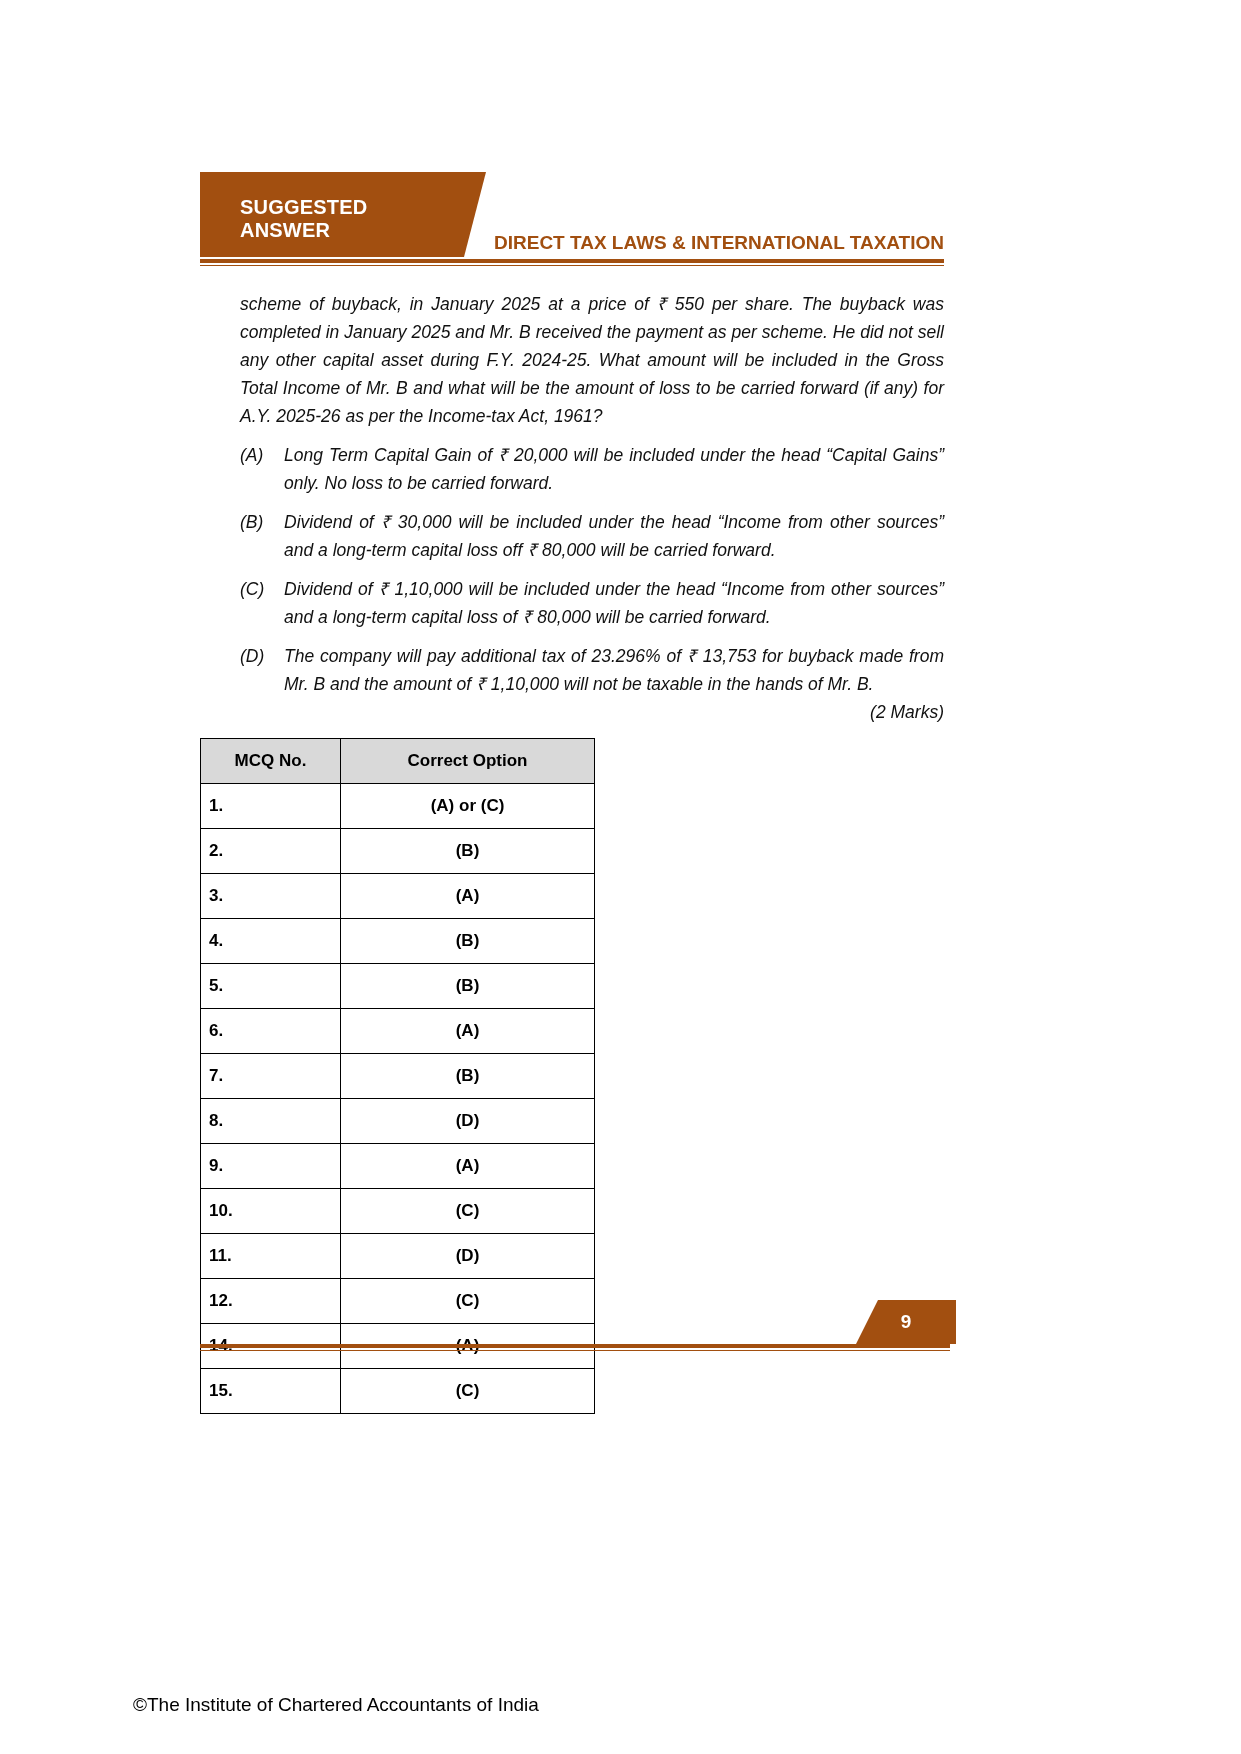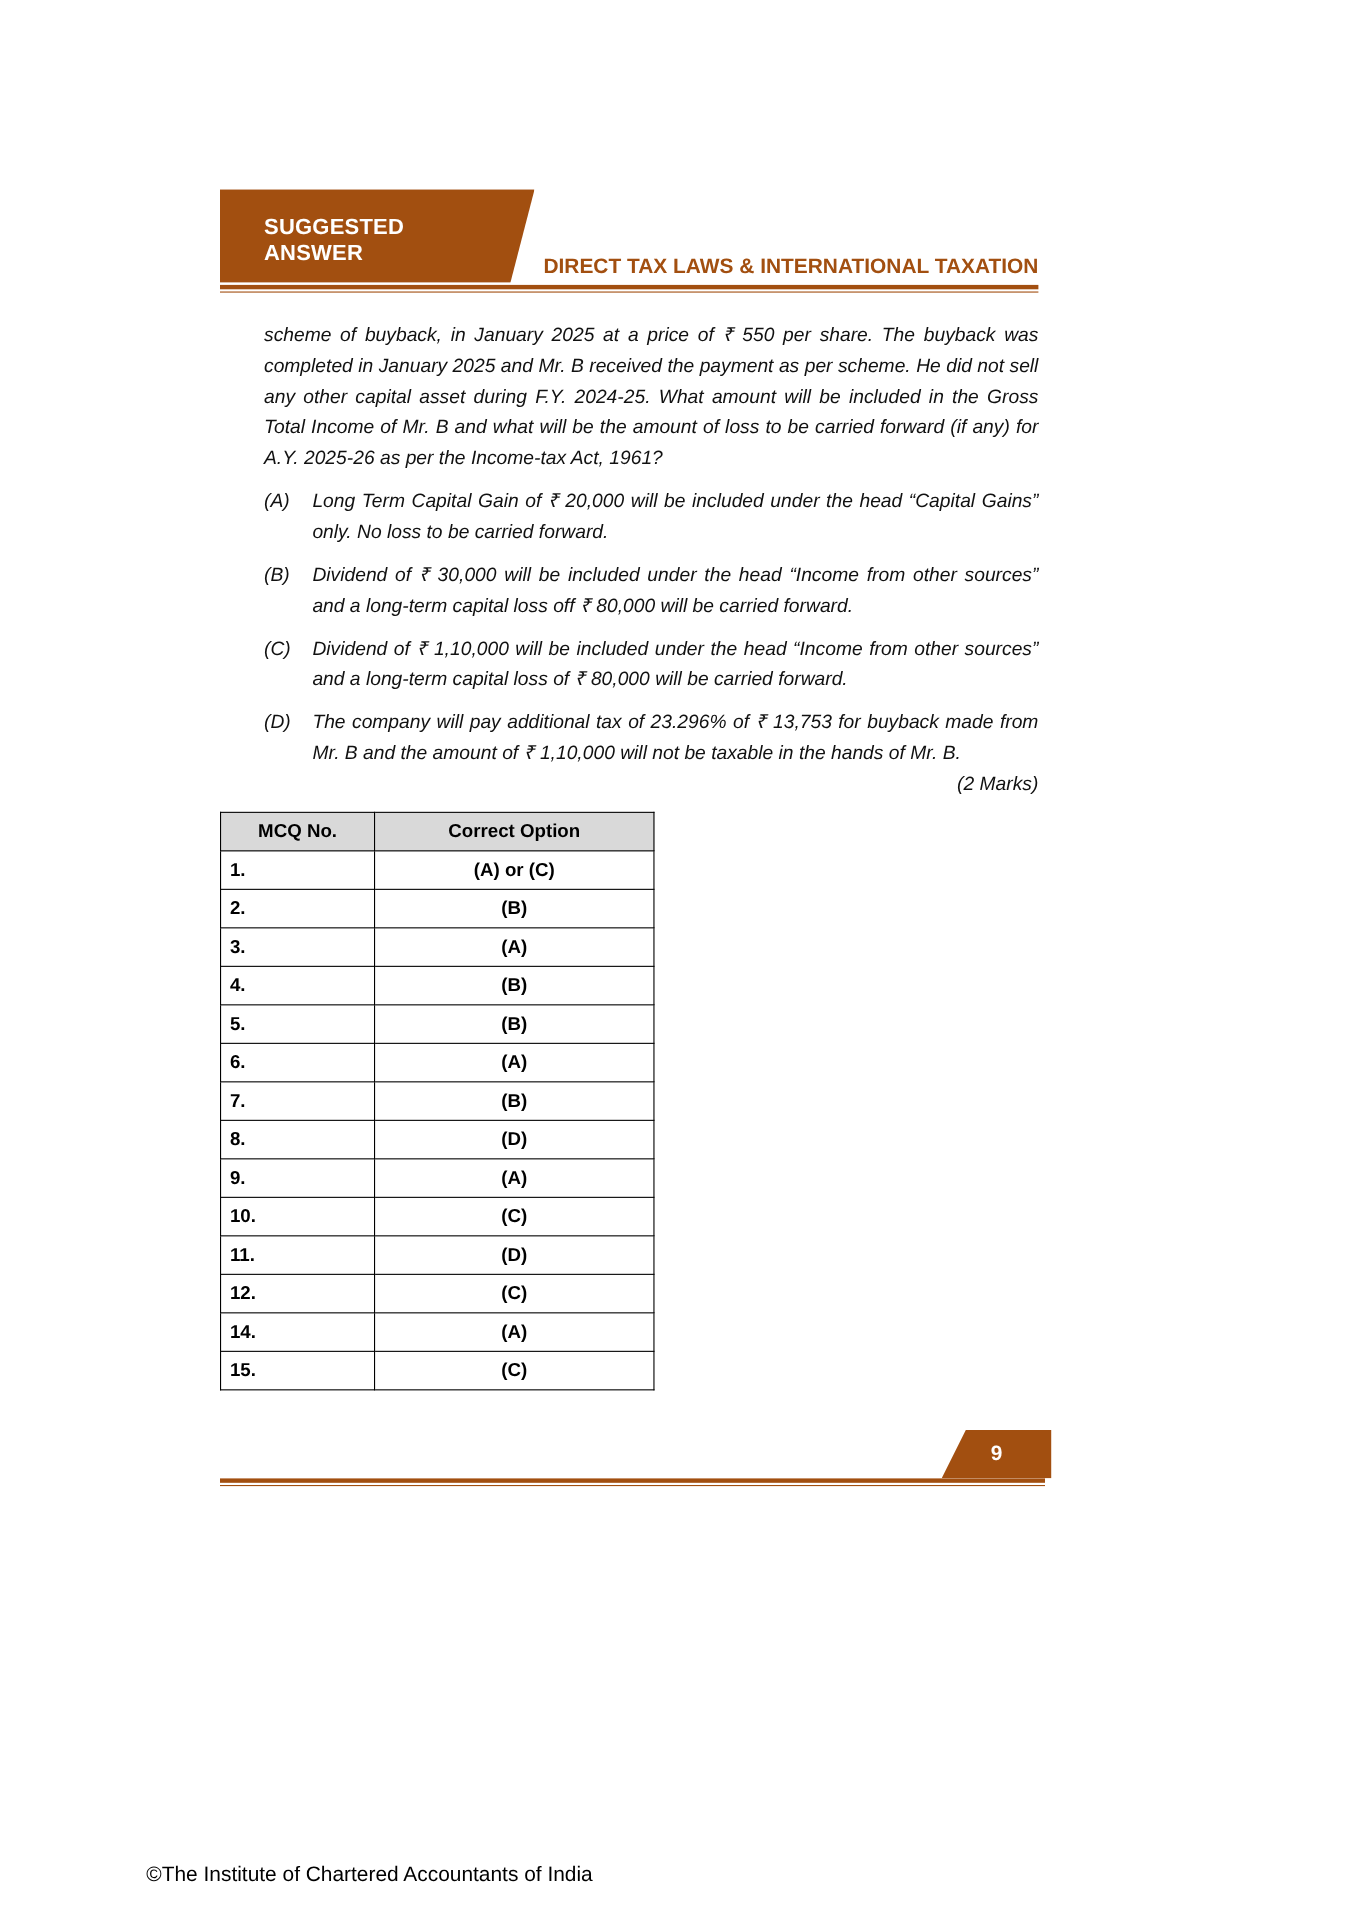--- a/index.html
+++ b/index.html
@@ -33,21 +33,21 @@
   .opt-label { flex:0 0 44px; }
   .opt-text { flex:1; text-align:justify; }
   .marks { float:right; font-weight:normal; }
 
   
   .ak-title { font-weight:bold; font-size:19px; margin-top:24px; color:#000; }
   table.ak {
     border-collapse:collapse; margin-top:12px; table-layout:fixed;
     font-size:17px; font-weight:bold; color:#000;
   }
-  table.ak th, table.ak td { border:1px solid #000; height:35px; padding:1px 8px; }
+  table.ak th, table.ak td { border:1px solid #000; height:45px; padding:1px 8px; }
   table.ak th { background:var(--table-header-bg,#d9d9d9); text-align:center; }
   table.ak .col-no { width:140px; }
   table.ak .col-opt { width:254px; }
   table.ak td.no { text-align:left; }
   table.ak td.opt { text-align:center; }
 
   
   .pagefoot { position:absolute; left:200px; top:1300px; width:750px; }
   .pagenum-box {
     margin-left:auto; margin-right:-6px; width:100px; height:44px;

